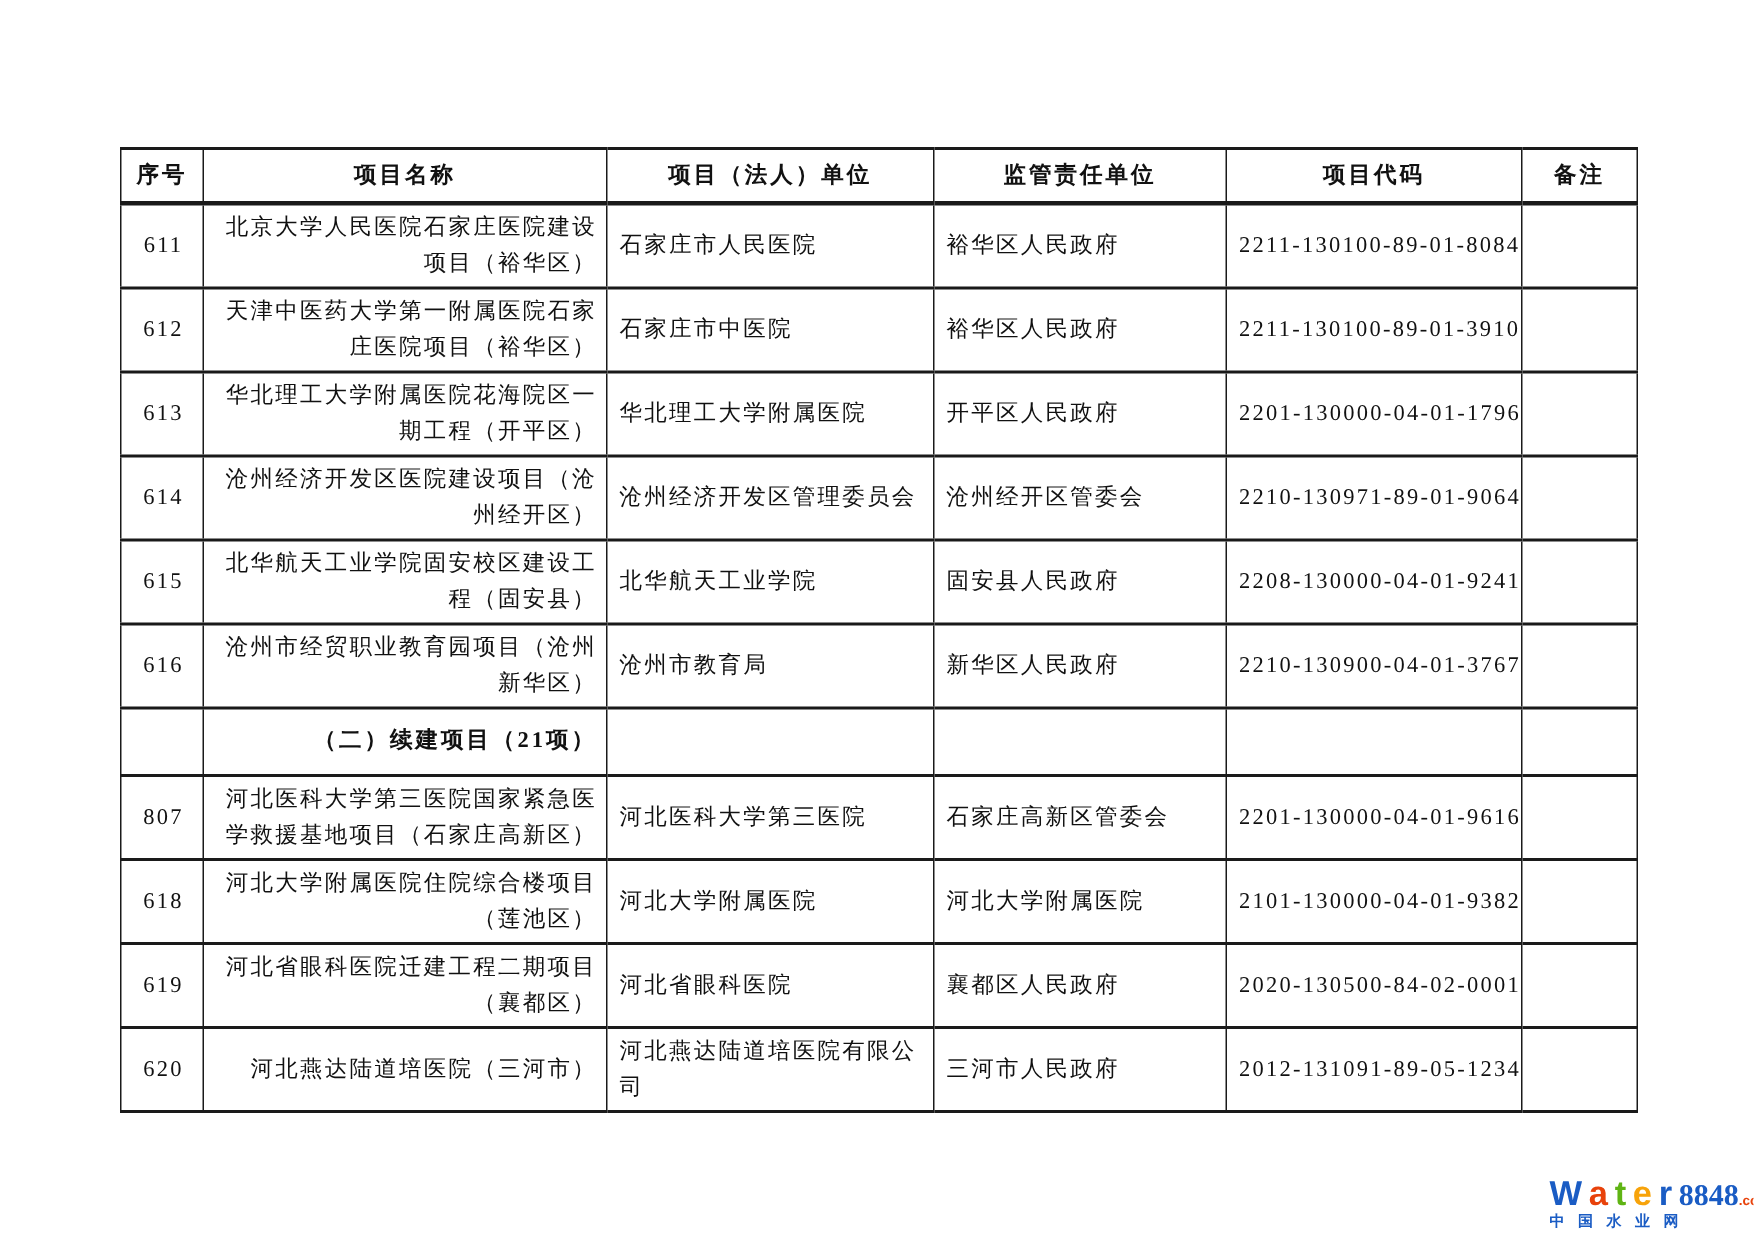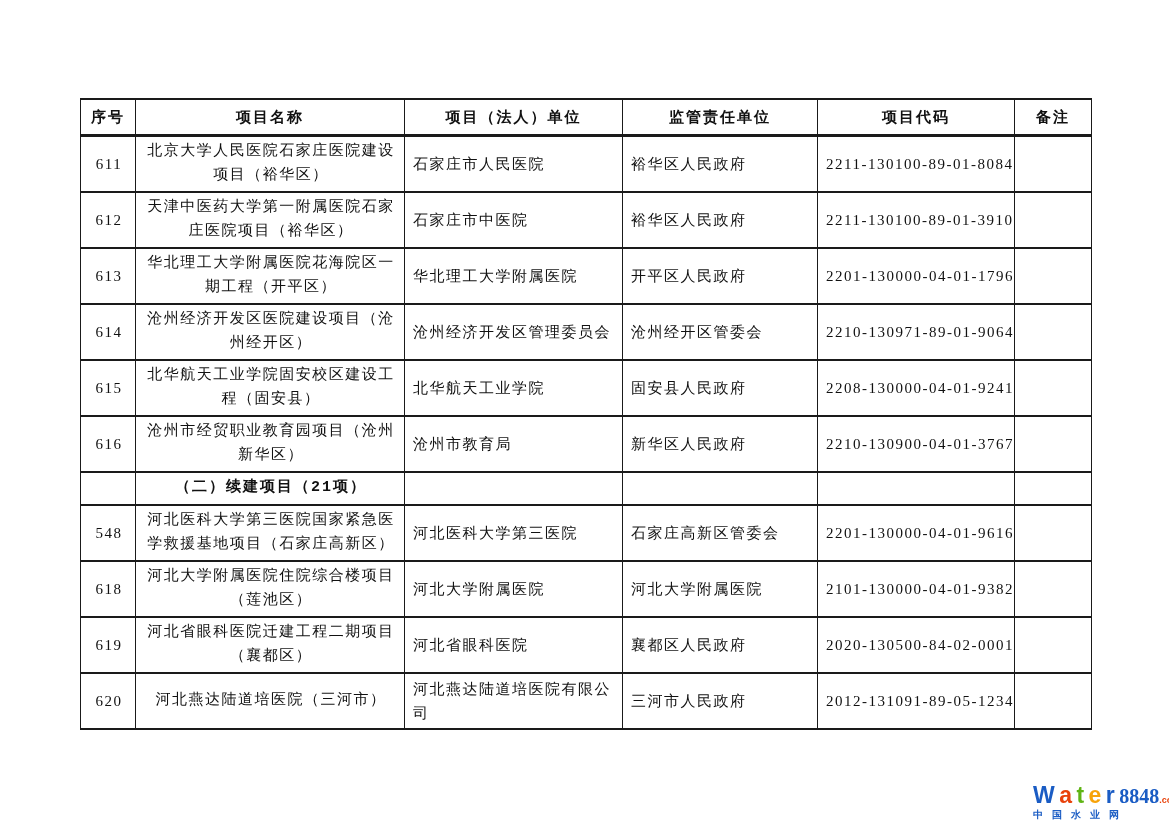--- a/index.html
+++ b/index.html
@@ -38,24 +38,24 @@
   }
   table.project-table thead th {
     height: 36px;
     font-weight: bold;
     text-align: center;
     letter-spacing: 2px;
     border-bottom: 3px solid #1a1a1a;
     padding: 2px 2px;
   }
   table.project-table tbody tr { height: 54px; }
-  table.project-table tbody tr.section-row { height: 33px; }
+  table.project-table tbody tr.section-row { height: 45px; }
   table.project-table tbody tr.section-row td { font-weight: bold; letter-spacing: 2px; }
   td.cell-no { text-align: center; letter-spacing: 0.5px; }
-  td.cell-name { text-align: center; font-family: Liberation Mono, monospace; }
+  td.cell-name { text-align: right; }
   td.cell-unit { text-align: left; }
   td.cell-sup { text-align: left; border-radius: 16px; }
   td.cell-code { text-align: center; letter-spacing: 0.3px; white-space: nowrap; }
   td.cell-remark { text-align: center; }
 
   .page-number {
     position: absolute;
     left: 0; right: 0;
     top: 738px;
     text-align: center;
@@ -183,21 +183,21 @@
   <tr class="section-row">
     <td class="cell-no"></td>
     <td class="cell-name">（二）续建项目（21项）</td>
     <td class="cell-unit"></td>
     <td class="cell-sup"></td>
     <td class="cell-code"></td>
     <td class="cell-remark"></td>
   </tr>
 
   <tr>
-    <td class="cell-no">548</td>
+    <td class="cell-no">807</td>
     <td class="cell-name">河北医科大学第三医院国家紧急医学救援基地项目（石家庄高新区）</td>
     <td class="cell-unit">河北医科大学第三医院</td>
     <td class="cell-sup">石家庄高新区管委会</td>
     <td class="cell-code">2201-130000-04-01-961644</td>
     <td class="cell-remark"></td>
   </tr>
 
   <tr>
     <td class="cell-no">618</td>
     <td class="cell-name">河北大学附属医院住院综合楼项目（莲池区）</td>

